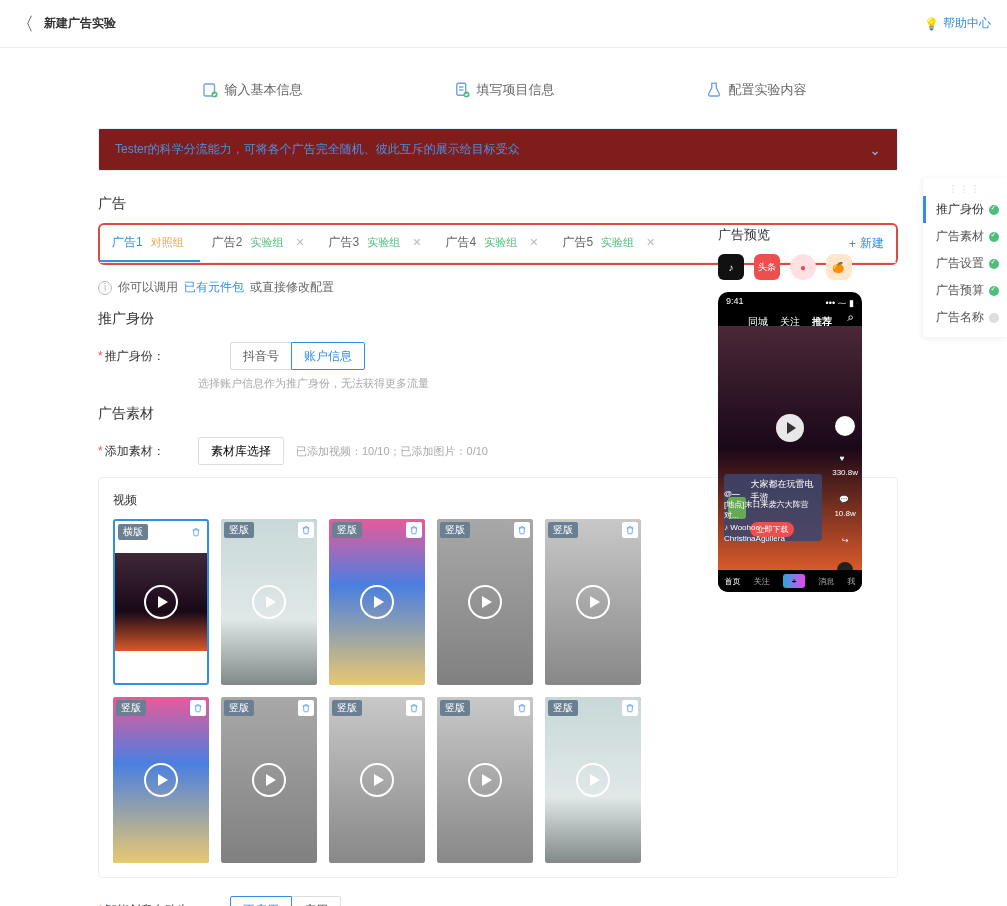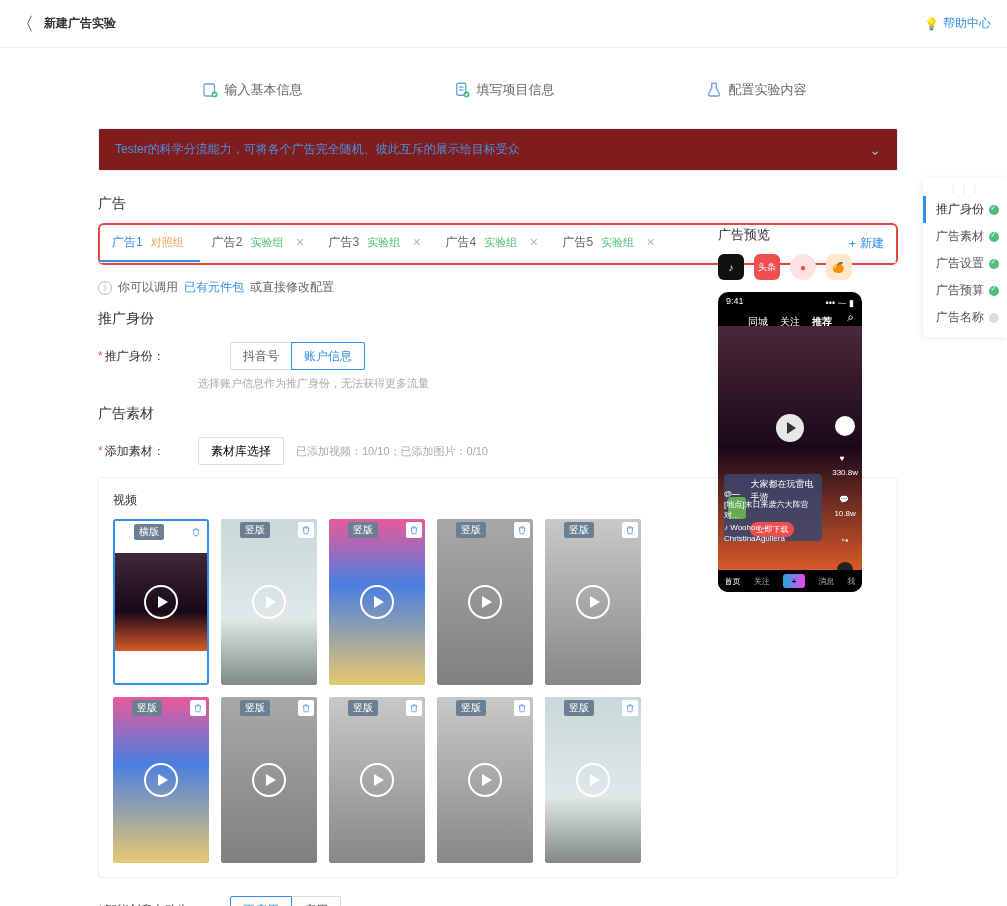--- a/index.html
+++ b/index.html
@@ -40,21 +40,21 @@
   .seg button:last-child{border-radius:0 2px 2px 0;margin-left:-1px;}
   .seg button.sel{border-color:#338fe5;color:#338fe5;position:relative;z-index:1;}
   .form-help{font-size:11px;color:#aaa;margin-top:6px;}
   .matlib-btn{height:28px;padding:0 12px;border:1px solid #ddd;background:#fff;font-size:12px;cursor:pointer;border-radius:2px;}
   .counts{font-size:11px;color:#aaa;margin-left:12px;line-height:28px;}
   .video-panel{border:1px solid #eee;border-radius:4px;padding:14px;margin-top:12px;}
   .video-panel-title{font-size:12px;margin-bottom:10px;}
   .vgrid{display:grid;grid-template-columns:repeat(5,96px);gap:12px;}
   .vtile{position:relative;width:96px;height:166px;border-radius:3px;overflow:hidden;background:#999;}
   .vtile.first{border:2px solid #338fe5;}
-  .vtile .orient{position:absolute;top:3px;left:19px;background:#6b7f92;color:#fff;font-size:10px;padding:1px 5px;border-radius:2px;z-index:2;}
+  .vtile .orient{position:absolute;top:3px;left:3px;background:#6b7f92;color:#fff;font-size:10px;padding:1px 5px;border-radius:2px;z-index:2;}
   .vtile .del{position:absolute;top:3px;right:3px;width:16px;height:16px;background:#fff;border-radius:2px;display:flex;align-items:center;justify-content:center;z-index:2;cursor:pointer;}
   .vtile .del svg{width:10px;height:10px;}
   .vtile .play{position:absolute;top:50%;left:50%;width:34px;height:34px;margin:-17px 0 0 -17px;border:2px solid #fff;border-radius:50%;display:flex;align-items:center;justify-content:center;z-index:2;}
   .vtile .play::after{content:"";border-left:10px solid #fff;border-top:6px solid transparent;border-bottom:6px solid transparent;margin-left:3px;}
   .vtile .bg{position:absolute;inset:0;}
   .bg.city{background:linear-gradient(180deg,#e85a9a 0%,#4a7fe0 40%,#e8c870 100%);}
   .bg.car{background:linear-gradient(180deg,#c8d8d8 0%,#e0e8e8 60%,#808888 100%);}
   .bg.street{background:linear-gradient(180deg,#a8a8a8 0%,#808080 100%);}
   .bg.hand{background:linear-gradient(180deg,#c8c8c8 0%,#888 100%);}
   .bg.dark{background:linear-gradient(180deg,#402838 0%,#180818 60%,#d85a2a 100%);}

